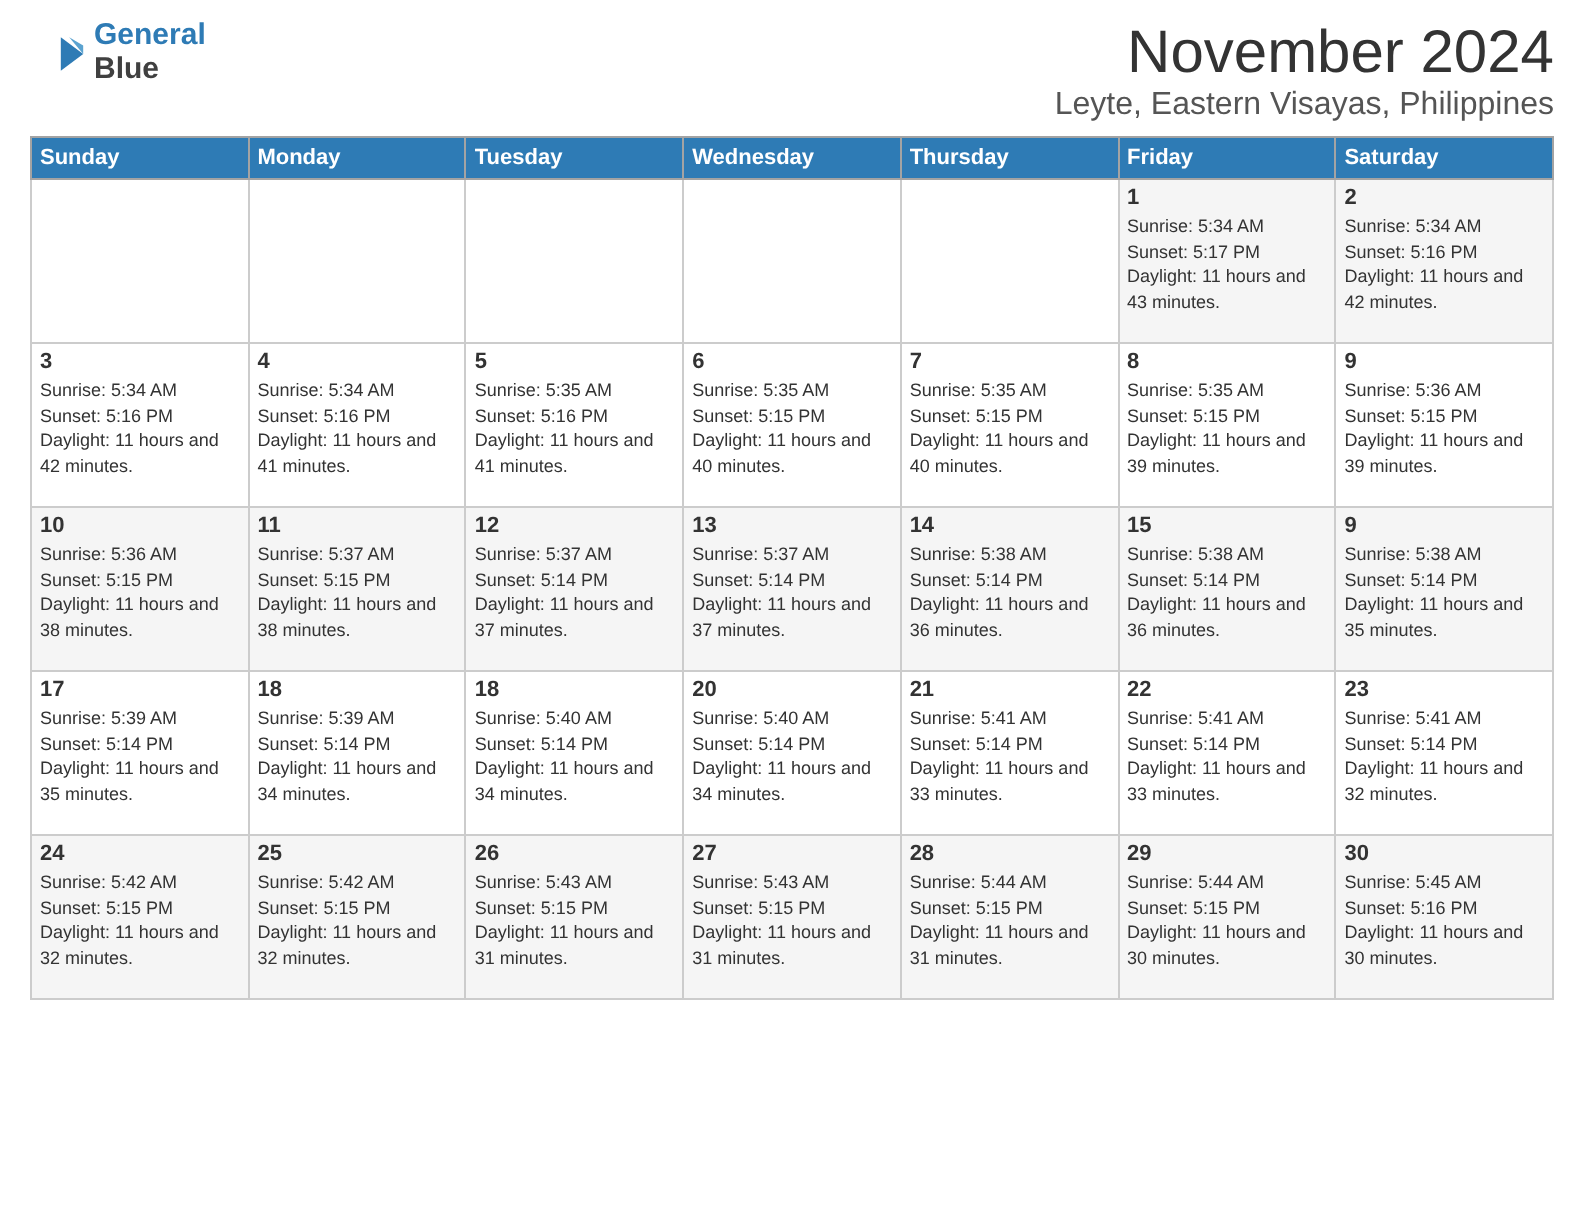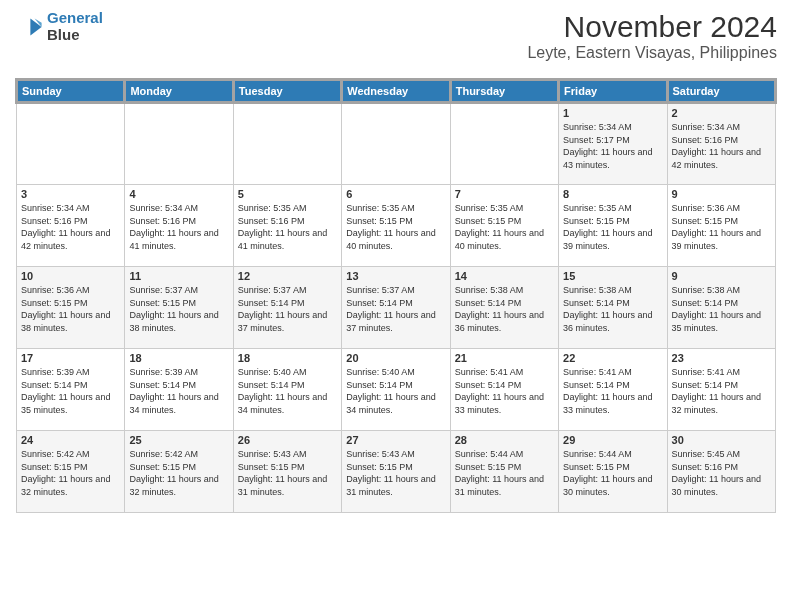--- a/index.html
+++ b/index.html
@@ -11,21 +11,21 @@
       overflow: hidden;
     }
     .container {
       width: 792px;
       padding: 10px 15px;
     }
     .header {
       display: flex;
       justify-content: space-between;
       align-items: flex-start;
-      margin-bottom: 16px;
+      margin-bottom: 6px;
     }
     .logo {
       display: flex;
       align-items: center;
       gap: 4px;
     }
     .logo-text {
       font-size: 15px;
       font-weight: bold;
       color: #333;
@@ -55,21 +55,21 @@
       border-collapse: collapse;
       table-layout: fixed;
     }
     thead tr th {
       background: #2e7bb5;
       color: #fff;
       font-size: 11px;
       font-weight: bold;
       padding: 4px 4px;
       text-align: left;
-      border: 3px solid #a3a3a3;
+      border: 1px solid #a3a3a3;
     }
     tbody tr td {
       border: 1px solid #ccc;
       vertical-align: top;
       padding: 3px 4px;
       font-size: 9px;
       color: #333;
       height: 82px;
       background: #fff;
     }

